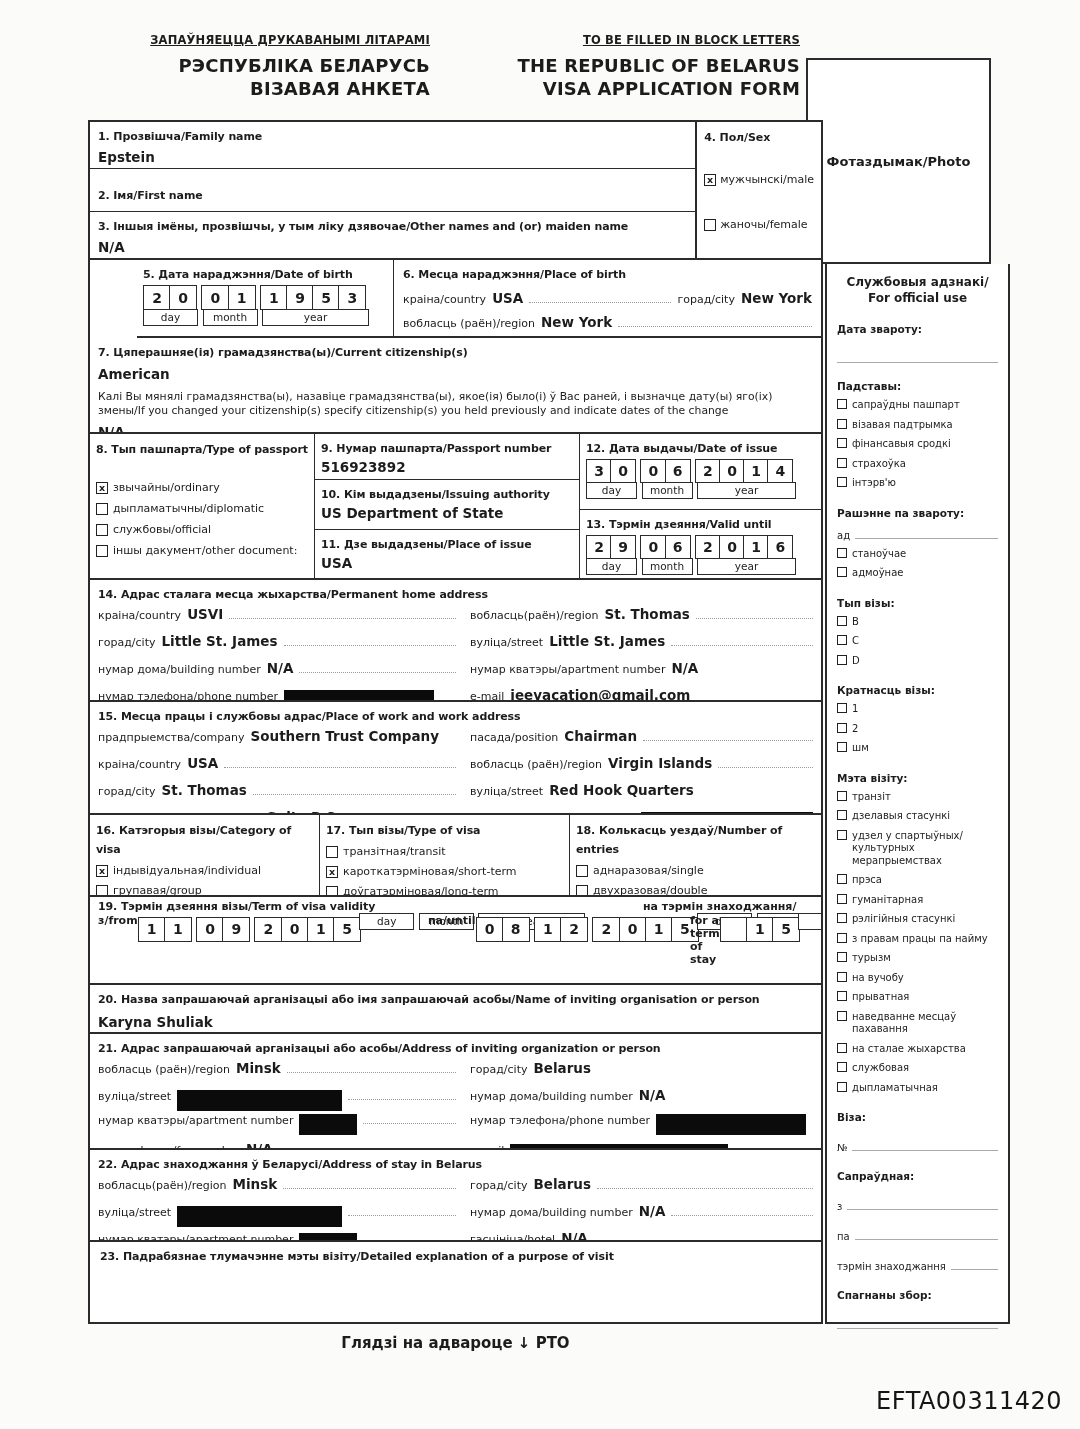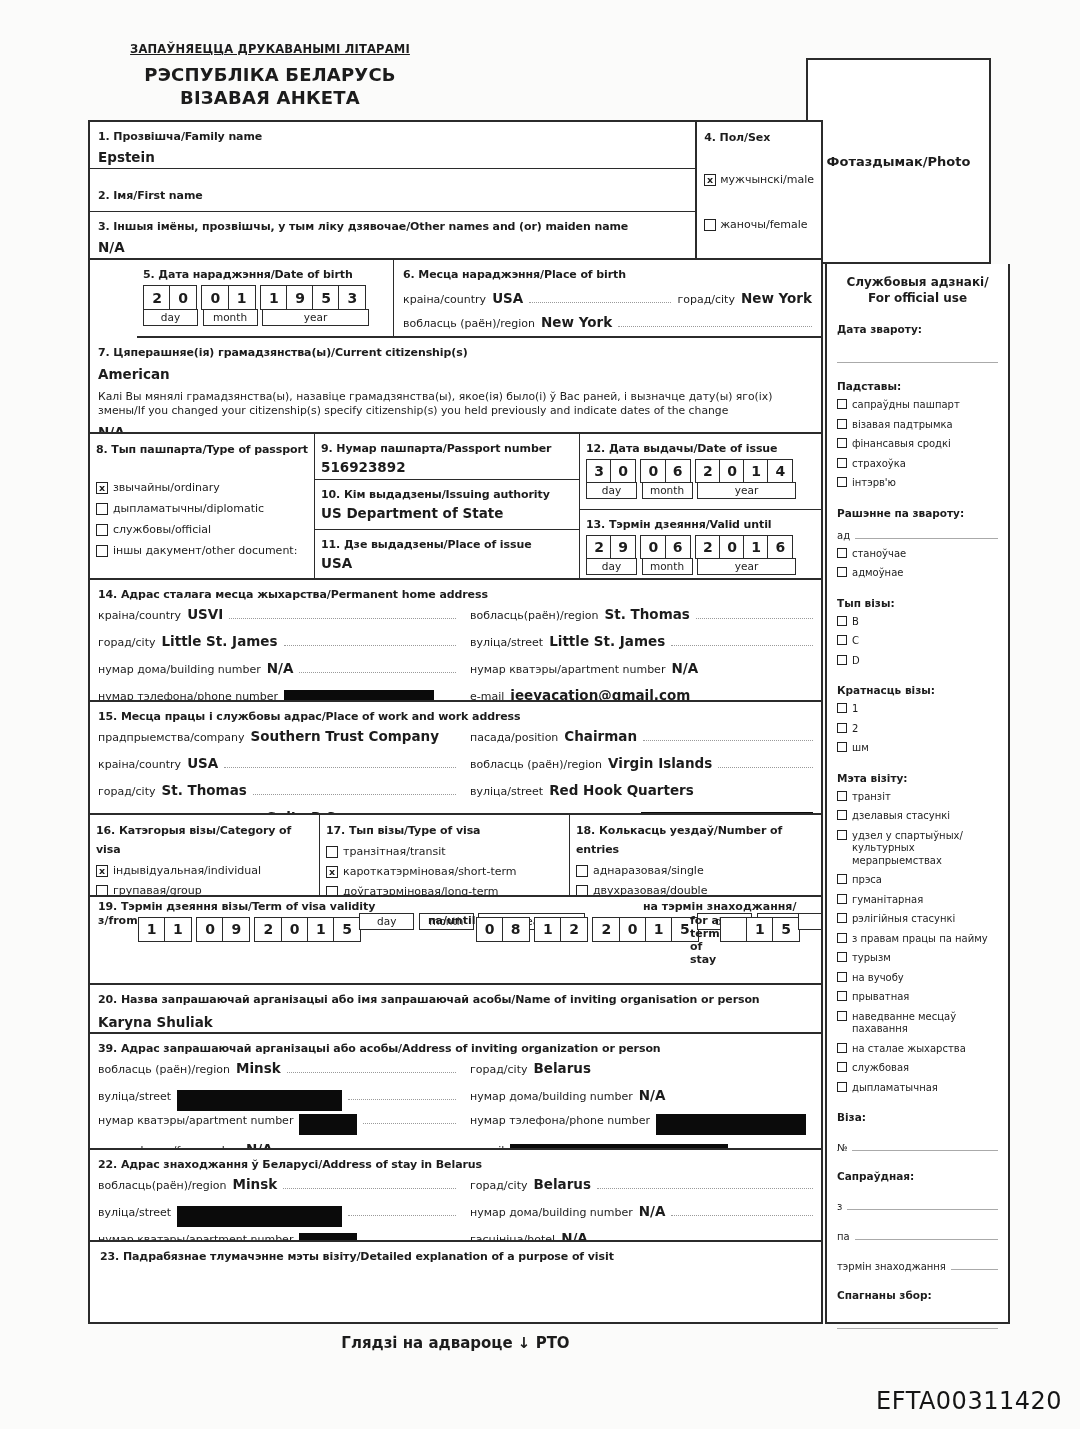--- a/index.html
+++ b/index.html
@@ -1,20 +1,20 @@
 <!DOCTYPE html>
 <html><head>
 <meta charset="utf-8">
 <style>
   * { box-sizing: border-box; margin: 0; padding: 0; }
   body { width: 1080px; height: 1429px; background: #fbfbfa; font-family: "DejaVu Sans", sans-serif; color: #1c1c1c; position: relative; overflow: hidden; }
   .page { position: absolute; inset: 0; }
 
   
-  .hdr { position: absolute; top: 42px; text-align: center; }
+  .hdr { position: absolute; top: 33px; text-align: right; }
   .hdr-left { left: 110px; width: 320px; }
   .hdr-right { left: 480px; width: 320px; }
   .hdr-instr { font-size: 11.5px; font-weight: 700; text-decoration: underline; margin-bottom: 7px; letter-spacing: .2px; }
   .hdr-title { font-size: 18px; font-weight: 800; line-height: 1.3; letter-spacing: .2px; }
 
   
   .photo-box { position: absolute; left: 806px; top: 58px; width: 185px; height: 206px; border: 2px solid #2b2b2b; background: #fff; display: flex; align-items: center; justify-content: center; font-size: 13px; font-weight: bold; }
   .official { position: absolute; left: 825px; top: 264px; width: 185px; height: 1060px; border: 2px solid #2b2b2b; border-top: none; background: #fff; padding: 10px 10px; font-size: 10px; }
   .ou-title { text-align: center; font-weight: 700; font-size: 12px; line-height: 1.35; margin-bottom: 16px; }
   .ou-h { font-weight: 700; font-size: 10.5px; margin-top: 17px; margin-bottom: 2px; }
@@ -122,20 +122,25 @@
 </style>
 </head>
 <body>
 
 <div class="page">
 
   <div class="hdr hdr-left">
     <div class="hdr-instr">ЗАПАЎНЯЕЦЦА ДРУКАВАНЫМІ ЛІТАРАМІ</div>
     <div class="hdr-title">РЭСПУБЛІКА БЕЛАРУСЬ</div>
     <div class="hdr-title">ВІЗАВАЯ АНКЕТА</div>
+  </div>
+  <div class="hdr hdr-right">
+    <div class="hdr-instr">TO BE FILLED IN BLOCK LETTERS</div>
+    <div class="hdr-title">THE REPUBLIC OF BELARUS</div>
+    <div class="hdr-title">VISA APPLICATION FORM</div>
   </div>
 
   <div class="photo-box">
     <span>Фотаздымак/Photo</span>
   </div>
 
   <div class="main">
 
     <div class="row r123">
       <div class="col-names">
@@ -527,21 +532,21 @@
         </div>
       </div>
     </div>
 
     <div class="row r20">
       <span class="label">20. Назва запрашаючай арганізацыі або імя запрашаючай асобы/Name of inviting organisation or person</span>
       <span class="val">Karyna Shuliak</span>
     </div>
 
     <div class="row r21">
-      <span class="label">39. Адрас запрашаючай арганізацыі або асобы/Address of inviting organization or person</span>
+      <span class="label">21. Адрас запрашаючай арганізацыі або асобы/Address of inviting organization or person</span>
       <div class="pline">
         <div class="pl-left">
             <span class="sub">вобласць (раён)/region</span>
             <span class="val">Minsk</span>
             <span class="dots"></span>
           </div>
         <div class="pl-right">
             <span class="sub">горад/city</span>
             <span class="val">Belarus</span>
           </div>

